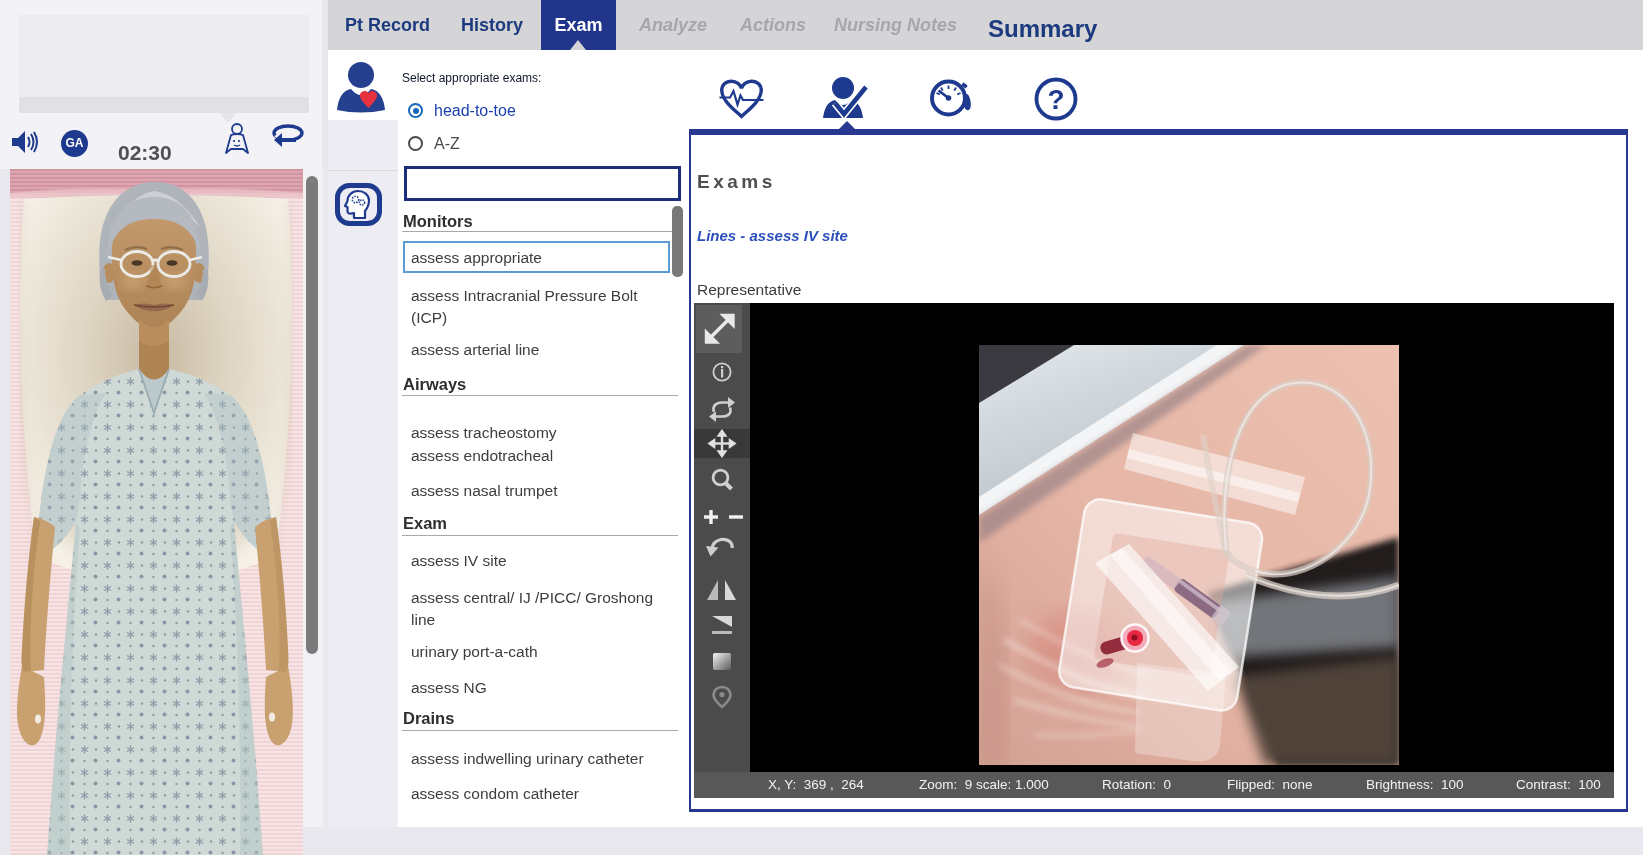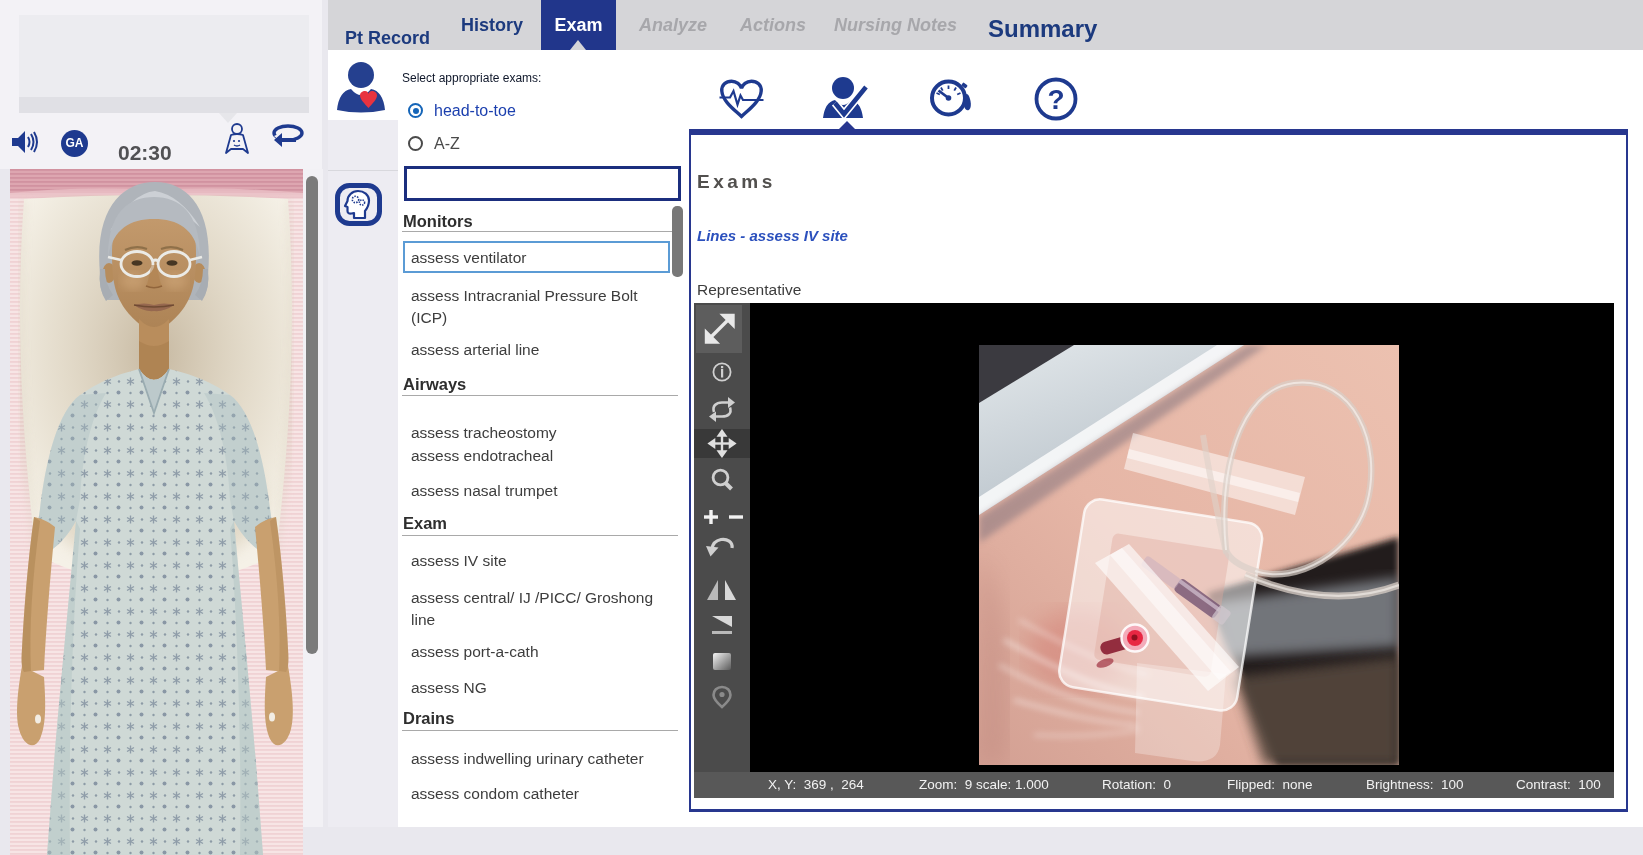--- a/index.html
+++ b/index.html
@@ -143,21 +143,21 @@
   <ellipse cx="28" cy="550" rx="3" ry="4.5" fill="#f2ede4"></ellipse>
   <ellipse cx="262" cy="548" rx="3" ry="4.5" fill="#f2ede4"></ellipse>
   <path d="M24,348 C18,390 14,440 12,480 C11,494 12,500 14,503 L21,502 C19,460 22,410 30,352 Z" fill="#aa8150" opacity="0.5"></path>
   <path d="M266,348 C272,390 276,440 278,480 C279,494 278,500 276,503 L269,502 C271,460 268,410 260,352 Z" fill="#aa8150" opacity="0.35"></path>
 </svg>
 
 <div class="abs" style="left:303px;top:169px;width:20px;height:658px;background:#f2f1f5;"></div>
 <div class="abs" style="left:306px;top:176px;width:12px;height:478px;background:#7b7b7b;border-radius:6px;"></div>
 
 <div class="abs" style="left:328px;top:0;width:1315px;height:50px;background:#d5d5d8;"></div>
-<div class="abs navy" style="left:345px;top:28px;font-size:18px;font-weight:bold;">Pt Record</div>
+<div class="abs navy" style="left:345px;top:15px;font-size:18px;font-weight:bold;">Pt Record</div>
 <div class="abs navy" style="left:461px;top:15px;font-size:18px;font-weight:bold;">History</div>
 <div class="abs" style="left:541px;top:0;width:75px;height:51px;background:#21368b;color:#fff;font-size:18px;font-weight:bold;text-align:center;line-height:50px;">Exam</div>
 <div class="abs" style="left:570px;top:40px;width:0;height:0;border-left:8px solid transparent;border-right:8px solid transparent;border-bottom:10px solid #d5d5d8;"></div>
 <div class="abs" style="left:639px;top:15px;font-size:18px;font-weight:bold;font-style:italic;color:#a7a7ab;">Analyze</div>
 <div class="abs" style="left:740px;top:15px;font-size:18px;font-weight:bold;font-style:italic;color:#a7a7ab;">Actions</div>
 <div class="abs" style="left:834px;top:15px;font-size:18px;font-weight:bold;font-style:italic;color:#a7a7ab;">Nursing Notes</div>
 <div class="abs navy" style="left:988px;top:15px;font-size:24px;font-weight:bold;">Summary</div>
 
 <div class="abs" style="left:328px;top:50px;width:1315px;height:777px;background:#ffffff;"></div>
 
@@ -182,33 +182,33 @@
 <div class="abs" style="left:412.5px;top:107.5px;width:6px;height:6px;border-radius:50%;background:#1565b8;"></div>
 <div class="abs" style="left:434px;top:102px;font-size:16px;color:#1b3fae;">head-to-toe</div>
 <div class="abs" style="left:408px;top:136px;width:15px;height:15px;border-radius:50%;border:2.5px solid #4a4a4a;background:#fff;"></div>
 <div class="abs" style="left:434px;top:135px;font-size:16px;color:#4a4a4a;">A-Z</div>
 <div class="abs" style="left:404px;top:166px;width:277px;height:35px;border:3px solid #1b2e7e;background:#fff;"></div>
 
 <div id="examlist" style="font-size:15.5px;color:#3d3d3d;white-space:nowrap;">
   <div class="abs" style="left:403px;top:212px;font-size:16.5px;font-weight:bold;color:#2e2e2e;">Monitors</div>
   <div class="abs" style="left:402px;top:231px;width:276px;height:1px;background:#a9a9a9;"></div>
   <div class="abs" style="left:403px;top:241px;width:267px;height:32px;border:2px solid #5b9bd5;background:#fff;"></div>
-  <div class="abs" style="left:411px;top:249px;">assess ventilator</div>
+  <div class="abs" style="left:411px;top:249px;">assess appropriate</div>
   <div class="abs" style="left:411px;top:285px;width:250px;line-height:21.5px;white-space:normal;">assess Intracranial Pressure Bolt (ICP)</div>
   <div class="abs" style="left:411px;top:341px;">assess arterial line</div>
   <div class="abs" style="left:403px;top:375px;font-size:16.5px;font-weight:bold;color:#2e2e2e;">Airways</div>
   <div class="abs" style="left:402px;top:395px;width:276px;height:1px;background:#a9a9a9;"></div>
   <div class="abs" style="left:411px;top:424px;">assess tracheostomy</div>
   <div class="abs" style="left:411px;top:447px;">assess endotracheal</div>
   <div class="abs" style="left:411px;top:482px;">assess nasal trumpet</div>
   <div class="abs" style="left:403px;top:514px;font-size:16.5px;font-weight:bold;color:#2e2e2e;">Exam</div>
   <div class="abs" style="left:402px;top:535px;width:276px;height:1px;background:#a9a9a9;"></div>
   <div class="abs" style="left:411px;top:552px;">assess IV site</div>
   <div class="abs" style="left:411px;top:587px;width:250px;line-height:21.5px;white-space:normal;">assess central/ IJ /PICC/ Groshong line</div>
-  <div class="abs" style="left:411px;top:643px;">assess port-a-cath</div>
+  <div class="abs" style="left:411px;top:643px;">urinary port-a-cath</div>
   <div class="abs" style="left:411px;top:679px;">assess NG</div>
   <div class="abs" style="left:403px;top:709px;font-size:16.5px;font-weight:bold;color:#2e2e2e;">Drains</div>
   <div class="abs" style="left:402px;top:730px;width:276px;height:1px;background:#a9a9a9;"></div>
   <div class="abs" style="left:411px;top:750px;">assess indwelling urinary catheter</div>
   <div class="abs" style="left:411px;top:785px;">assess condom catheter</div>
 </div>
 
 <div class="abs" style="left:672px;top:206px;width:11px;height:71px;background:#787878;border-radius:5px;"></div>
 
 <svg class="abs" style="left:719px;top:79px;" width="45" height="41" viewBox="0 0 45 41">

